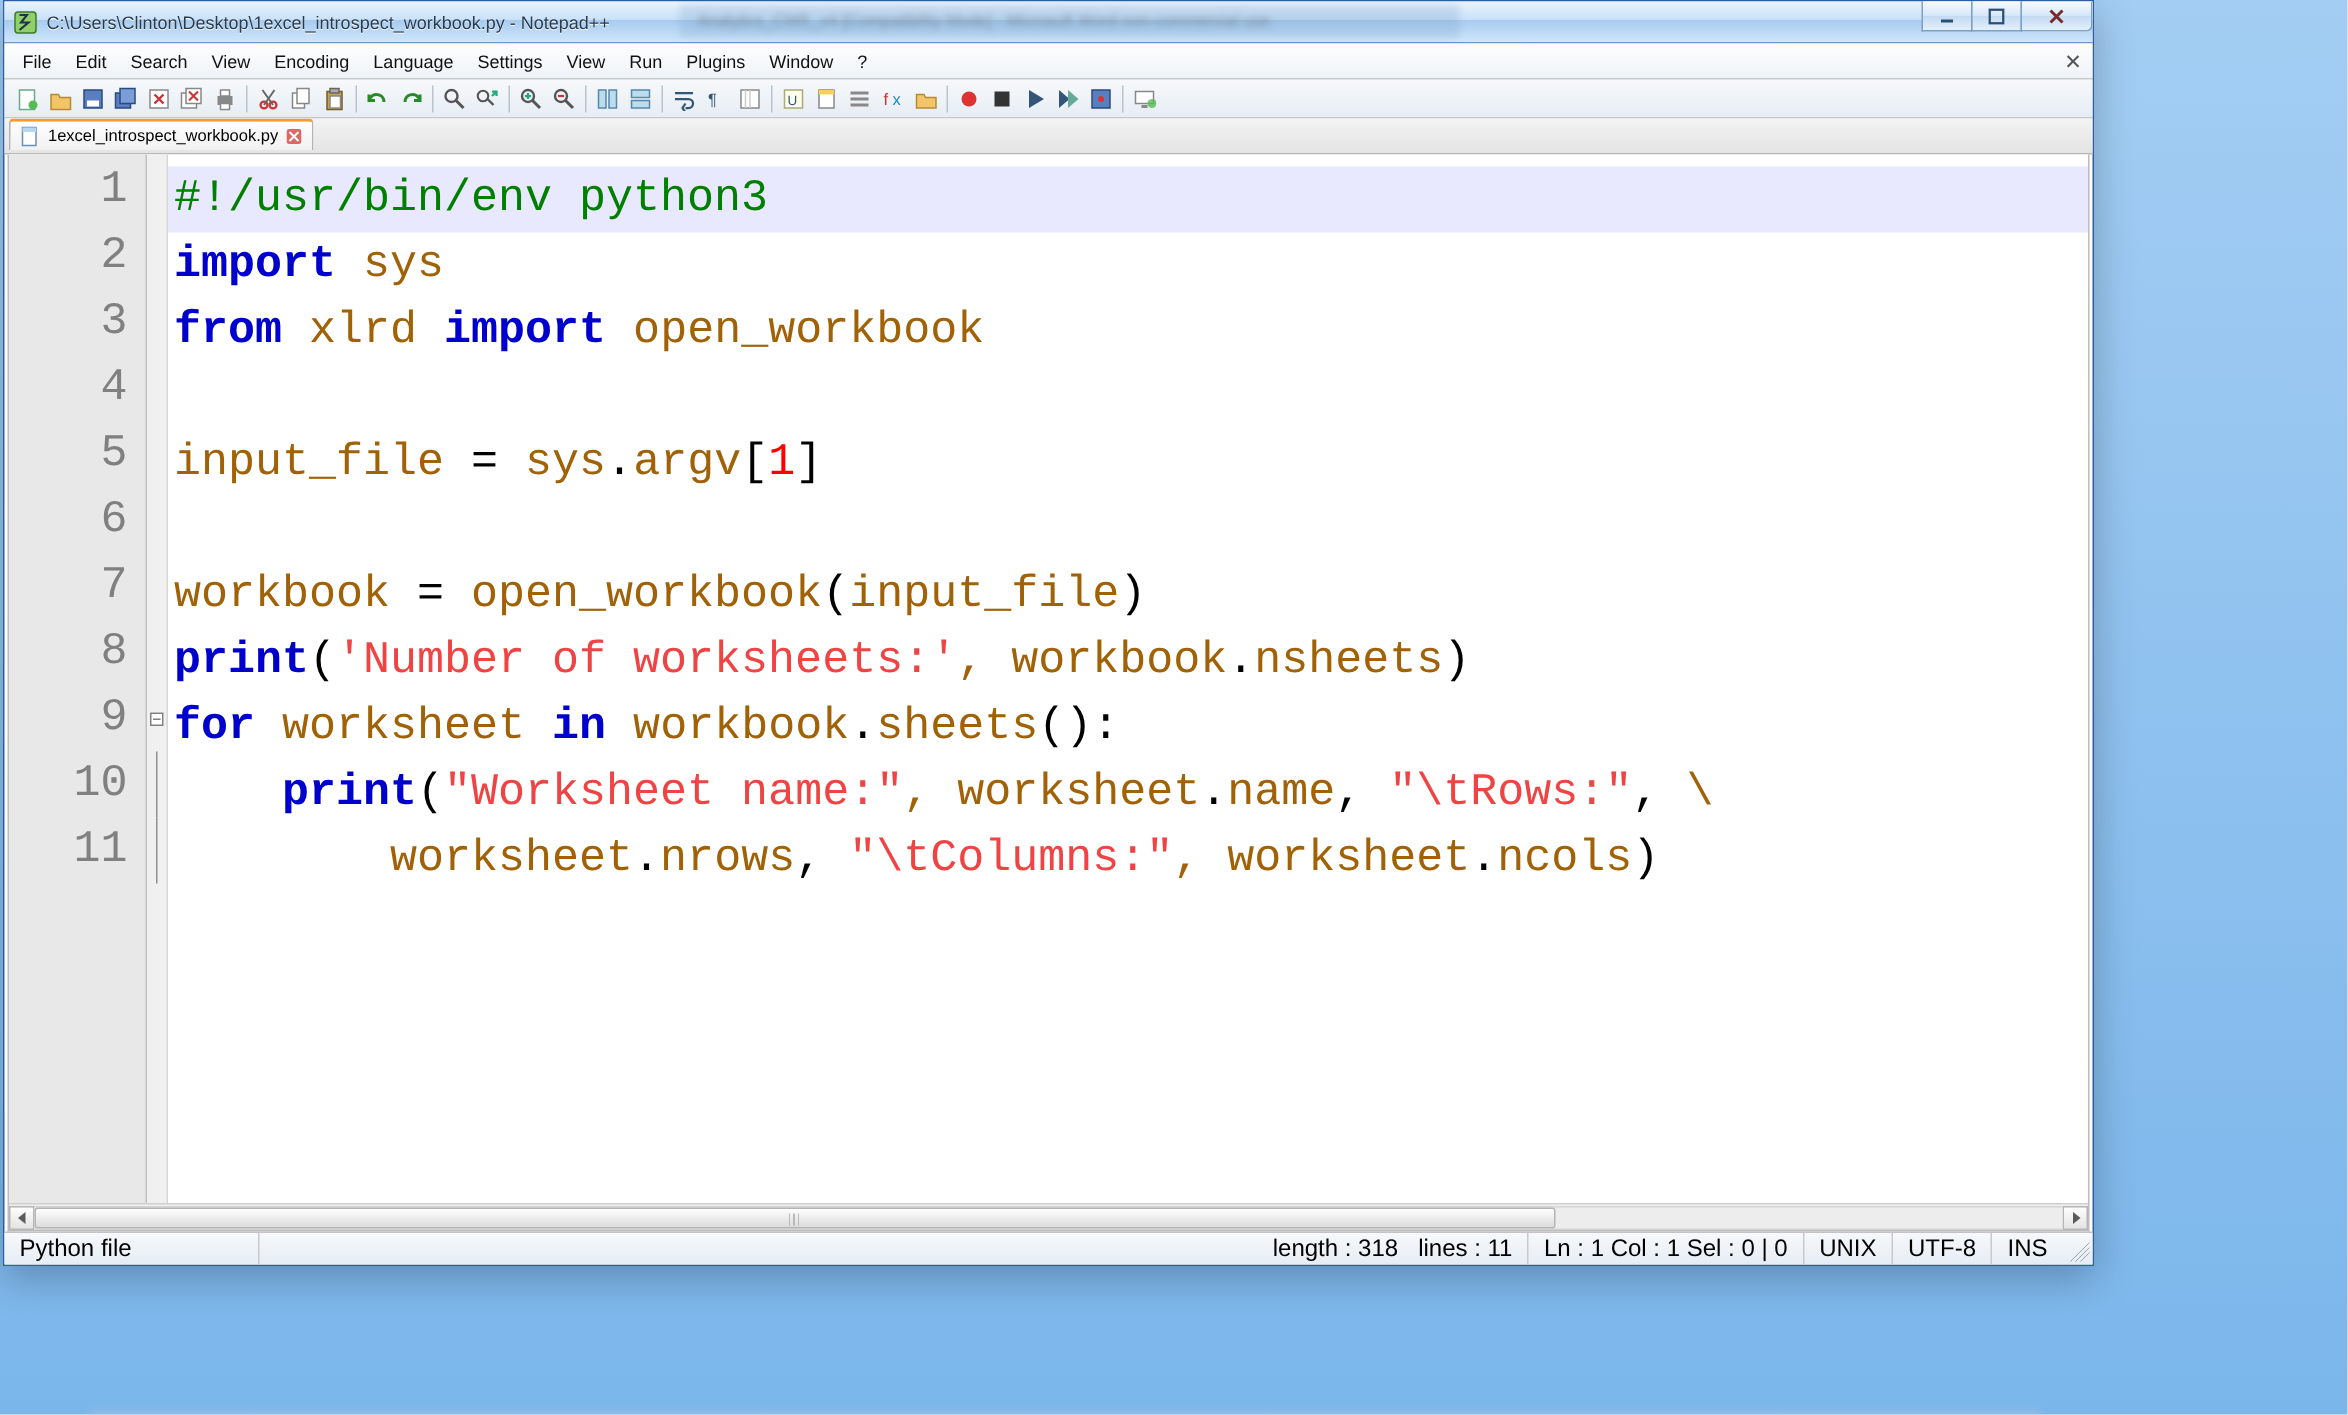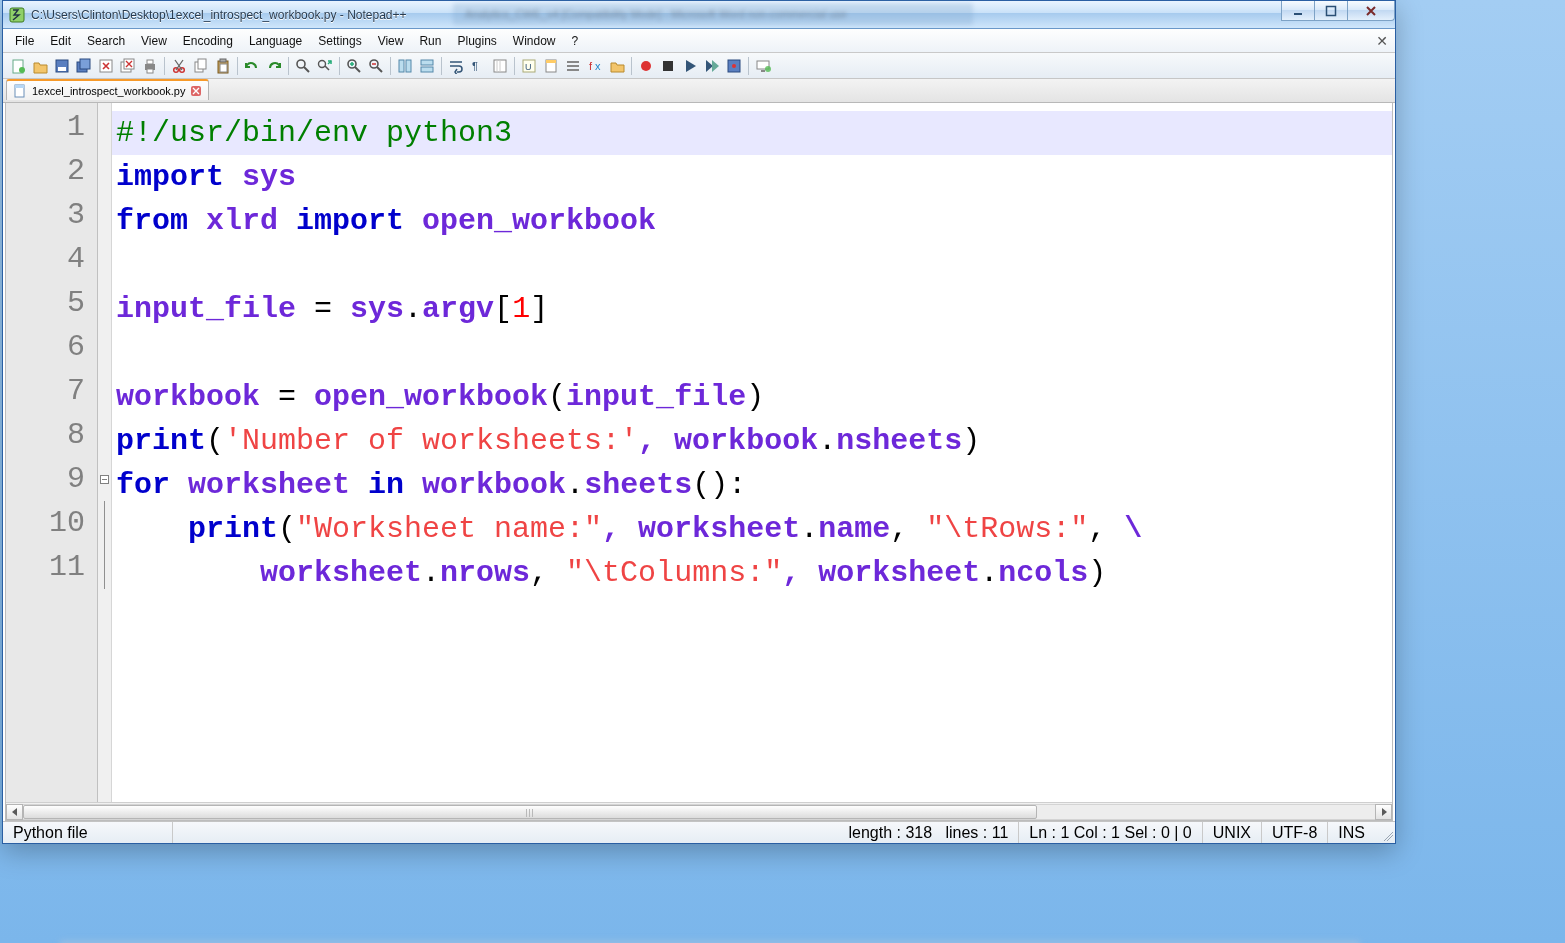--- a/index.html
+++ b/index.html
@@ -177,21 +177,21 @@
     white-space: pre;
     color:#000;
     overflow:hidden;
   }
   .code .row { height:44px; padding-left:4px; }
   .code .current { background:#e8e8ff; }
   .kw   { color:#0000cc; font-weight:bold;margin-top:28px; }
   .cm   { color:#007f00; }
   .str  { color:#ef4444; }
   .op   { color:#000; }
-  .id   { color:#6d28d9;font-weight:bold; }
+  .id   { color:#a16207; }
   .num  { color:#ff0000; } 
   
   .hscroll {
     height:18px;
     background:#f0f0f0;
     border-top:1px solid #cfcfcf;
     display:flex; align-items:center;
     position:relative;
   }
   .hscroll .arrow {

